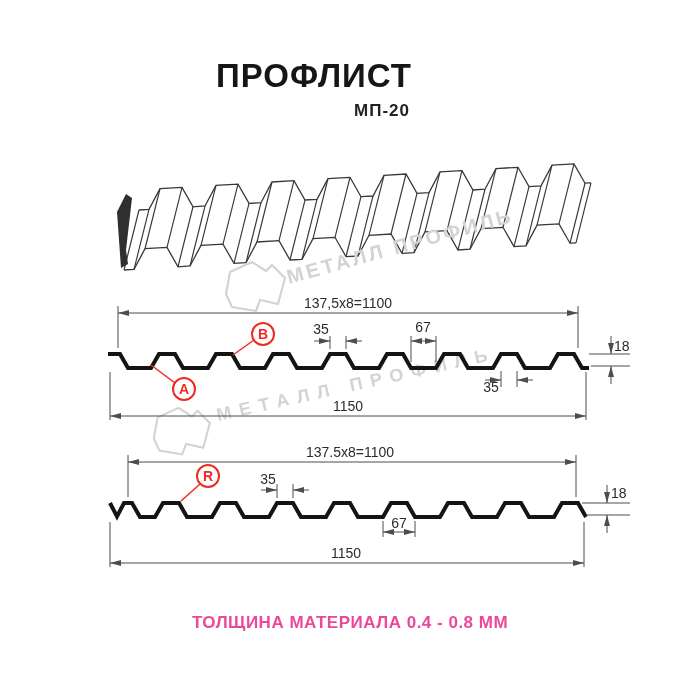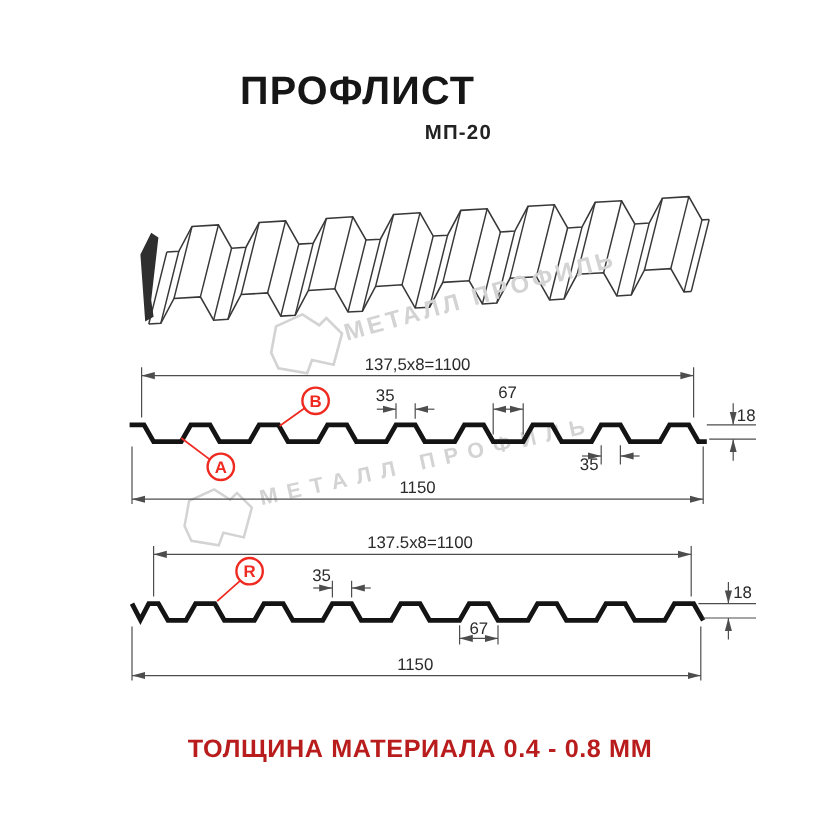--- a/index.html
+++ b/index.html
@@ -1,23 +1,23 @@
 <!DOCTYPE html>
 <html><head>
 <meta charset="utf-8">
 <style>
   html,body{margin:0;padding:0;background:#fff;}
   .page{position:relative;width:700px;height:700px;background:#fff;overflow:hidden;
         font-family:"Liberation Sans",sans-serif;}
   .page-title{position:absolute;top:57px;left:0;width:596px;text-align:center;
-        font-size:33px;font-weight:700;letter-spacing:1px;color:#161616;margin:0;}
+        font-size:33px;font-weight:700;letter-spacing:1px;color:#161616;margin:0;padding-left:16px;}
   .page-subtitle{position:absolute;top:101px;left:0;width:700px;text-align:center;
         font-size:17px;font-weight:600;letter-spacing:1px;color:#222;padding-left:32px;}
   .footer-note{position:absolute;top:613px;left:0;width:700px;text-align:center;
-        font-size:21px;font-weight:600;letter-spacing:.5px;color:#b91c1c;}
+        font-size:17px;font-weight:600;letter-spacing:.5px;color:#ec4899;}
   svg{position:absolute;top:0;left:0;}
   text.dim{font-family:"Liberation Sans",sans-serif;font-size:14px;fill:#2b2b2b;}
   text.callout{font-family:"Liberation Sans",sans-serif;font-size:14px;font-weight:700;}
   text.wm{font-family:"Liberation Sans",sans-serif;font-weight:700;}
 </style>
 </head>
 <body>
 
 <div class="page">
 

